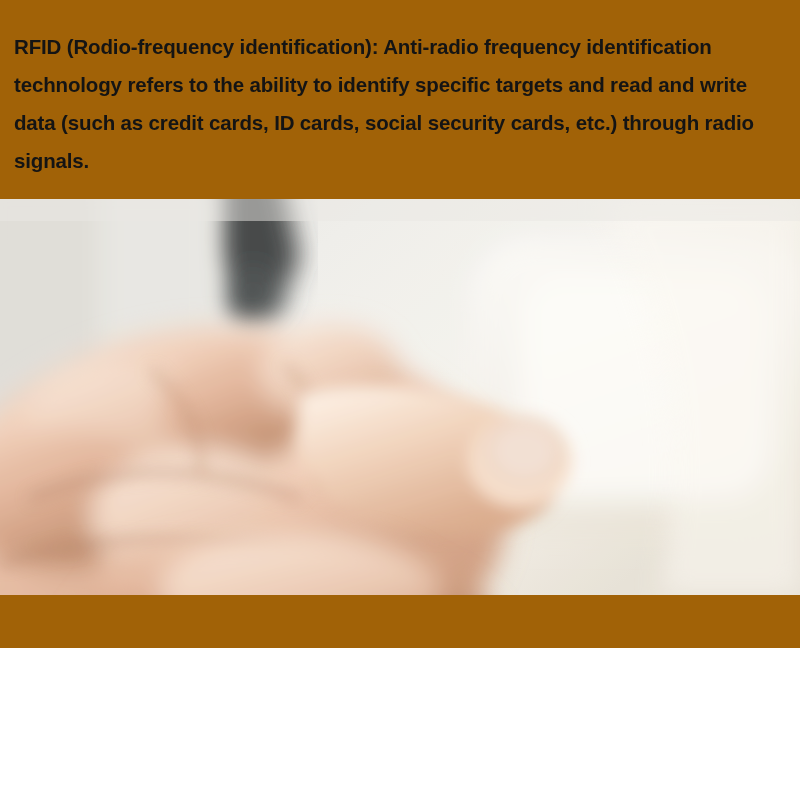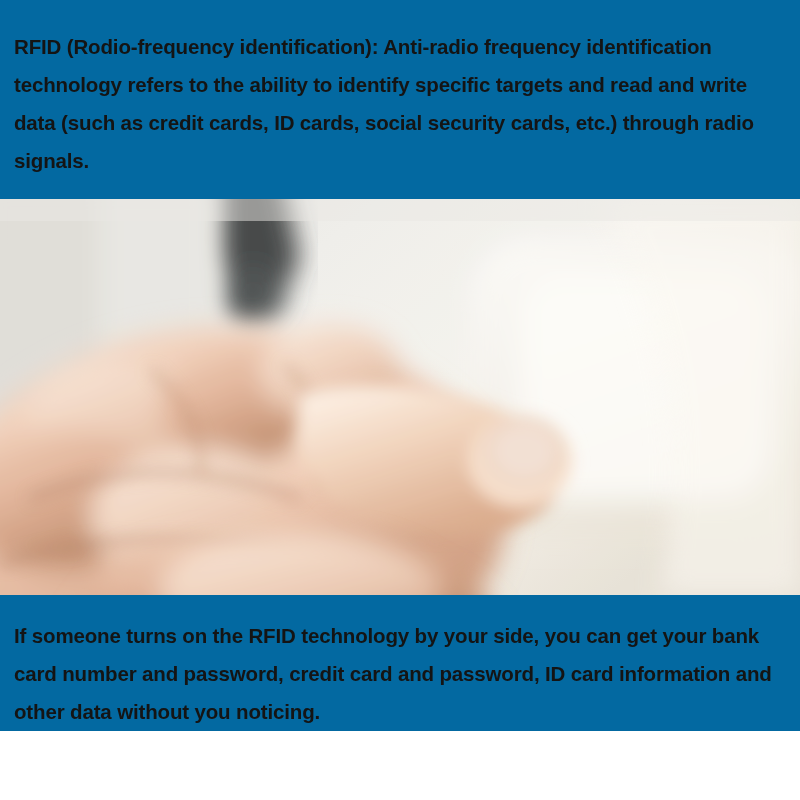--- a/index.html
+++ b/index.html
@@ -11,22 +11,22 @@
     width: 800px;
     height: 800px;
     overflow: hidden;
     font-family: "Liberation Sans", sans-serif;
     color: #141414;
   }
 
   .page {
     position: relative;
     width: 800px;
-    height: 731px;
-    background: #0369a1;
+    height: 648px;
+    background: #a16207;
   }
 
   
   .text-block {
     position: absolute;
     left: 14px;
     width: 772px;
     font-family: "Liberation Sans", sans-serif;
     font-size: 20.5px;
     font-weight: 600;
@@ -175,15 +175,14 @@
       <g filter="url(#bigBlur)" opacity="0.55">
         <path d="M600 0 C 660 110, 690 230, 660 396 L 800 396 L 800 0 Z" fill="#fbf8f1"></path>
       </g>
 
       <rect x="0" y="0" width="800" height="396" fill="#ffffff" opacity="0.07"></rect>
       <rect x="0" y="0" width="800" height="22" fill="#e9e8e3" opacity="0.5"></rect>
     </svg>
 
   </div>
 
-  <div class="text-block text-bottom">If someone turns on the RFID technology by your side, you can get your bank card number and password, credit card and password, ID card information and other data without you noticing.</div>
 
 </div>
 
 </body></html>

